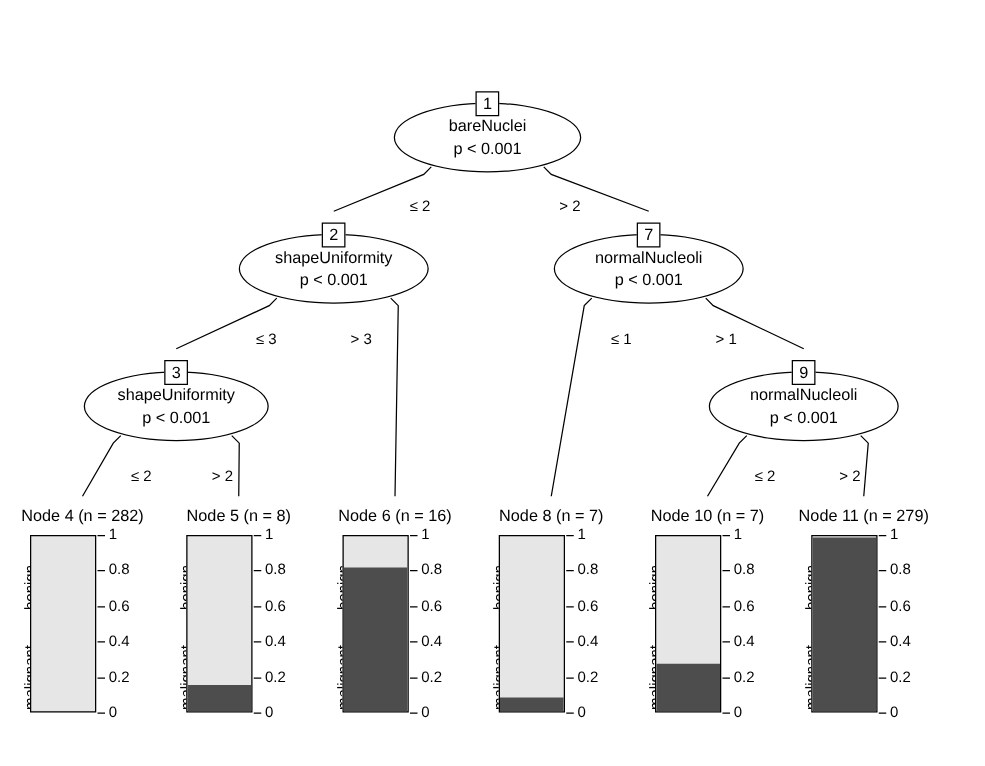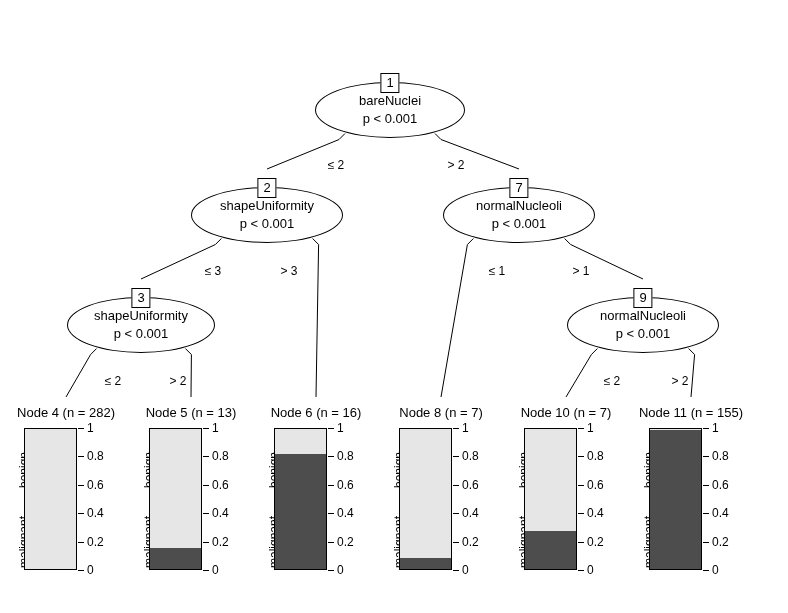--- a/index.html
+++ b/index.html
@@ -242,21 +242,21 @@
           <div class="axis-tick-text" style="top: 85.2px;">0.4</div>
           <div class="axis-tick-mark" style="top: 56.8px;"></div>
           <div class="axis-tick-text" style="top: 56.8px;">0.6</div>
           <div class="axis-tick-mark" style="top: 28.4px;"></div>
           <div class="axis-tick-text" style="top: 28.4px;">0.8</div>
           <div class="axis-tick-mark" style="top: 0px;"></div>
           <div class="axis-tick-text" style="top: 0px;">1</div>
         </div>
       </div>
       <div class="terminal" style="left: 129px; top: 405px; width: 124px;">
-        <div class="terminal-title">Node 5 (n = 13)</div>
+        <div class="terminal-title">Node 5 (n = 8)</div>
         <div class="cat-labels" style="left: 0px;">
           <div class="cat-label" style="left: 14px; top: 83px;">benign</div>
           <div class="cat-label" style="left: 14px; top: 163px;">malignant</div>
         </div>
         <div class="bar-box" style="left: 20px; top: 23px; width: 53px; height: 142px;">
           <div class="bar-fill" style="height: 21.3px;"></div>
         </div>
         <div class="axis-labels" style="left: 74px; top: 23px; height: 142px;">
           <div class="axis-tick-mark" style="top: 142px;"></div>
           <div class="axis-tick-text" style="top: 142px;">0</div>
@@ -338,21 +338,21 @@
           <div class="axis-tick-text" style="top: 85.2px;">0.4</div>
           <div class="axis-tick-mark" style="top: 56.8px;"></div>
           <div class="axis-tick-text" style="top: 56.8px;">0.6</div>
           <div class="axis-tick-mark" style="top: 28.4px;"></div>
           <div class="axis-tick-text" style="top: 28.4px;">0.8</div>
           <div class="axis-tick-mark" style="top: 0px;"></div>
           <div class="axis-tick-text" style="top: 0px;">1</div>
         </div>
       </div>
       <div class="terminal" style="left: 629px; top: 405px; width: 124px;">
-        <div class="terminal-title">Node 11 (n = 155)</div>
+        <div class="terminal-title">Node 11 (n = 279)</div>
         <div class="cat-labels" style="left: 0px;">
           <div class="cat-label" style="left: 14px; top: 83px;">benign</div>
           <div class="cat-label" style="left: 14px; top: 163px;">malignant</div>
         </div>
         <div class="bar-box" style="left: 20px; top: 23px; width: 53px; height: 142px;">
           <div class="bar-fill" style="height: 139.16px;"></div>
         </div>
         <div class="axis-labels" style="left: 74px; top: 23px; height: 142px;">
           <div class="axis-tick-mark" style="top: 142px;"></div>
           <div class="axis-tick-text" style="top: 142px;">0</div>

